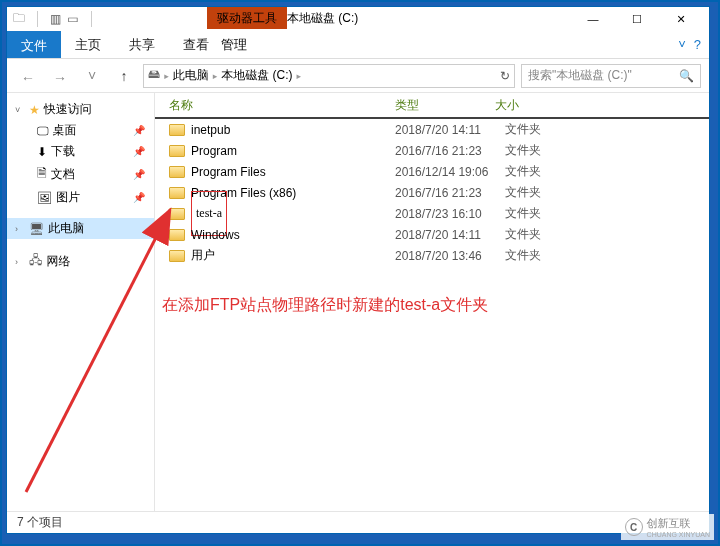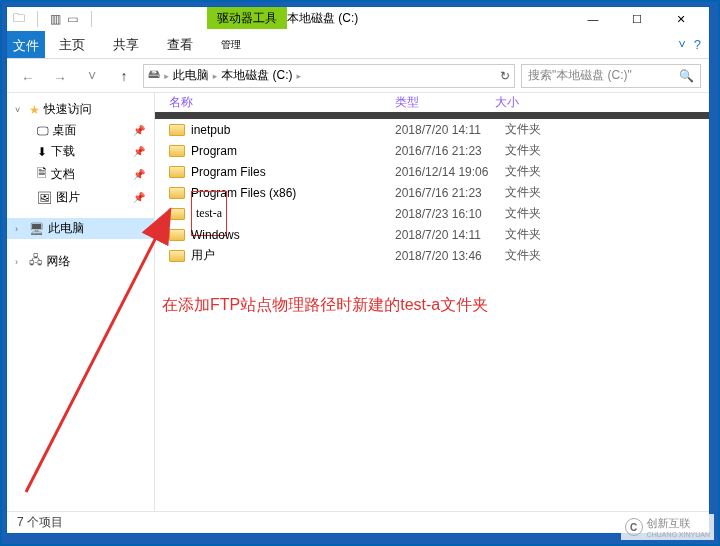--- a/index.html
+++ b/index.html
@@ -5,30 +5,30 @@
 * { margin: 0; padding: 0; box-sizing: border-box; font-family: "Microsoft YaHei", "Segoe UI", sans-serif; }
 body { width: 720px; height: 546px; background: #1a5fb4; position: relative; overflow: hidden; }
 .desktop-border { position: absolute; inset: 0; border: 2px solid #0063b1; }
 .window { position: absolute; left: 6px; top: 6px; width: 704px; height: 528px; background: #fff; border: 1px solid #0063b1; display: flex; flex-direction: column; }
 
 
 .titlebar { height: 24px; background: #fff; display: flex; align-items: center; padding: 0 6px; position: relative; }
 .titlebar .title-icons { display: flex; gap: 6px; align-items: center; }
 .titlebar .title-icons span { font-size: 12px; color: #555; }
 .titlebar .divider { width: 1px; height: 16px; background: #ccc; margin: 0 6px; }
-.titlebar .context-tab { position: absolute; left: 200px; top: 0; background: #84cc16; padding: 0 10px; height: 22px; font-size: 12px; line-height: 22px; }
+.titlebar .context-tab { position: absolute; left: 200px; top: 0; background: #c2410c; padding: 0 10px; height: 22px; font-size: 12px; line-height: 22px; }
 .titlebar .tabtext { position: absolute; left: 280px; top: 3px; font-size: 12px; }
 .titlebar .winbtns { margin-left: auto; display: flex; }
 .titlebar .winbtn { width: 44px; height: 22px; display: flex; align-items: center; justify-content: center; font-size: 11px; }
 
 
 .ribbon { height: 28px; display: flex; align-items: center; border-bottom: 1px solid #ddd; position: relative; }
-.ribbon .file-tab { background: #1979ca; color: #fff; padding: 6px 6px; font-size: 13px; height: 100%; }
+.ribbon .file-tab { background: #1979ca; color: #fff; padding: 6px 14px; font-size: 13px; height: 100%; }
 .ribbon .tab { padding: 6px 14px; font-size: 13px; color: #222; }
-.ribbon .mgmt { position: absolute; left: 200px; padding: 22px 14px; font-size: 10px; }
+.ribbon .mgmt { position: absolute; left: 200px; padding: 22px 14px; font-size: 13px; }
 .ribbon .help { margin-left: auto; display: flex; align-items: center; gap: 8px; padding-right: 8px; }
 .ribbon .help span { font-size: 13px; color: #1979ca; }
 
 
 .addrbar { height: 34px; display: flex; align-items: center; padding: 4px 8px; gap: 6px; border-bottom: 1px solid #e5e5e5; }
 .navbtn { width: 26px; height: 24px; display: flex; align-items: center; justify-content: center; color: #888; font-size: 14px; }
 .navbtn.on { color: #333; }
 .breadcrumb { flex: 1; height: 24px; border: 1px solid #ccc; display: flex; align-items: center; padding: 0 4px; font-size: 12px; gap: 2px; }
 .breadcrumb .bc-icon { font-size: 12px; color: #666; }
 .breadcrumb .bc-sep { color: #999; font-size: 9px; padding: 0 2px; }
@@ -43,21 +43,21 @@
 .sidebar .sec.header { font-weight: 400; }
 .sidebar .sec.child { padding-left: 30px; }
 .sidebar .sec.sel { background: #cce8ff; }
 .sidebar .star { color: #f5b942; }
 .sidebar .pc { color: #555; }
 .sidebar .pin { margin-left: auto; color: #888; font-size: 10px; }
 .sidebar .caret { color: #666; font-size: 9px; width: 10px; }
 .sidebar .spacer { height: 10px; }
 
 .main { flex: 1; display: flex; flex-direction: column; }
-.cols { height: 26px; display: flex; align-items: center; border-bottom: 7px solid #404040; font-size: 12px; color: #8b5cf6; justify-content: space-between; }
+.cols { height: 26px; display: flex; align-items: center; border-bottom: 2px solid #404040; font-size: 12px; color: #4d7c0f; justify-content: space-between; }
 .cols .col-name { width: 240px; padding-left: 14px; }
 .cols .col-date { width: 110px; }
 .cols .col-type { width: 100px; }
 .cols .col-size { flex: 1; }
 
 .files { flex: 1; overflow: auto; font-size: 12px; position: relative; }
 .filerow { display: flex; align-items: center; height: 21px; }
 .filerow .fname { width: 240px; padding-left: 14px; display: flex; align-items: center; gap: 6px; }
 .filerow .fdate { width: 110px; color: #555; }
 .filerow .ftype { width: 100px; color: #555; }

